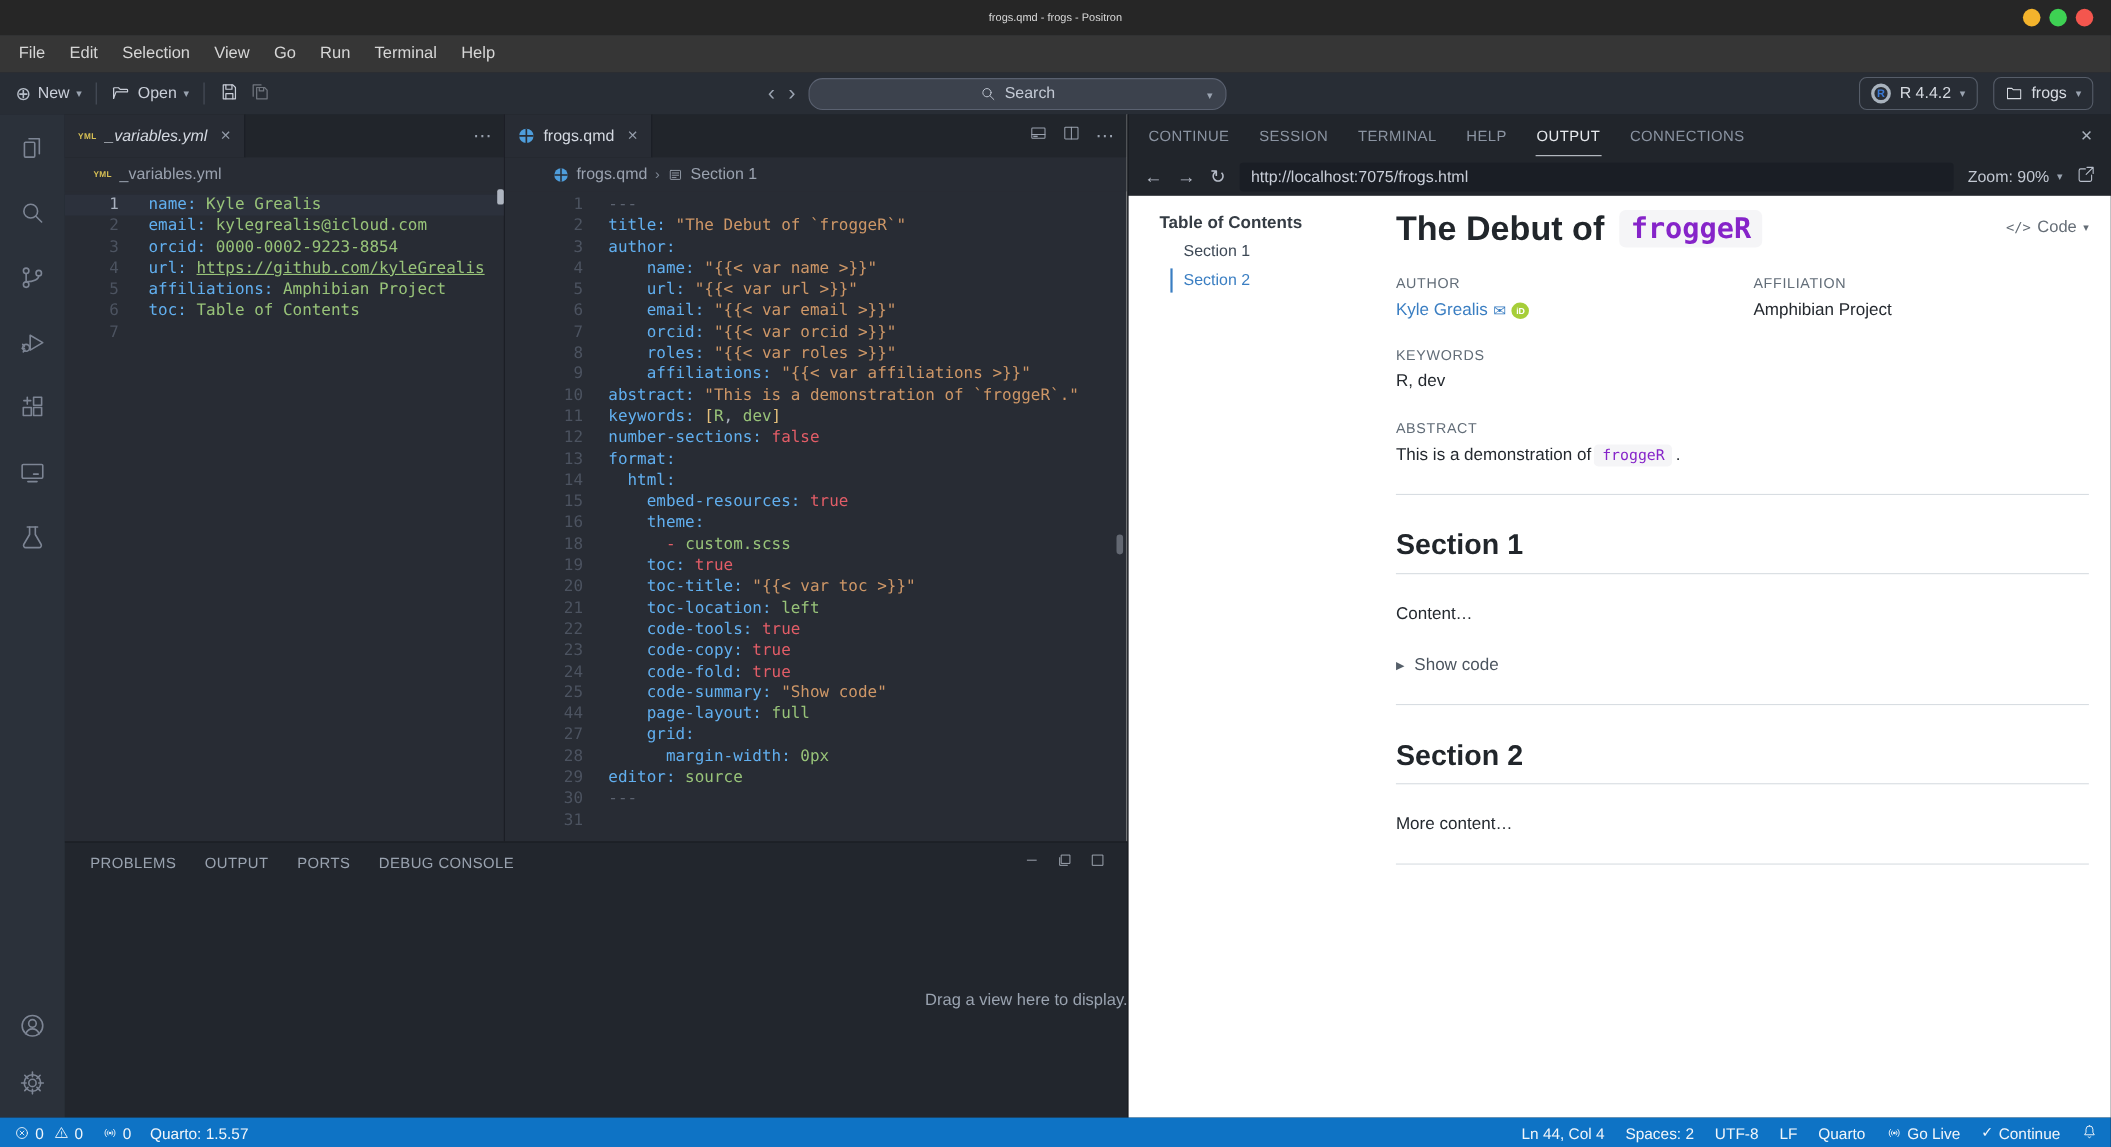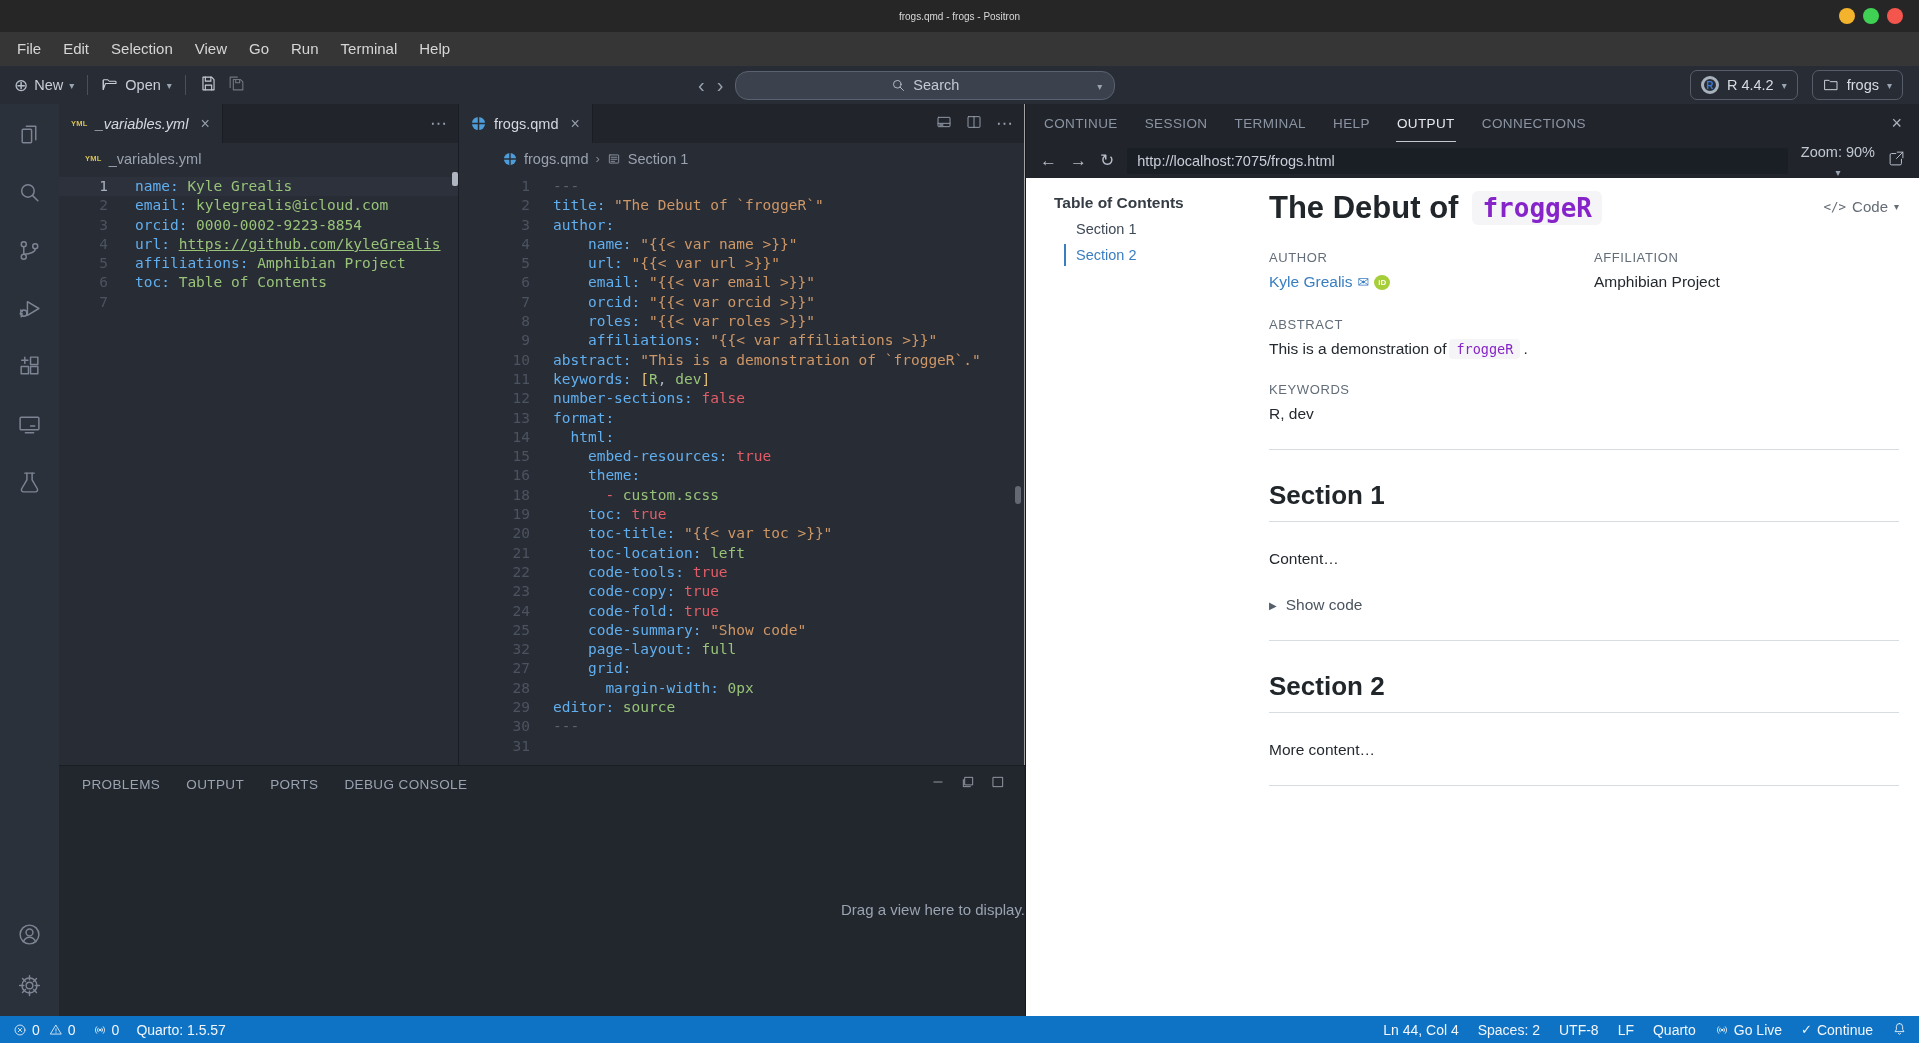--- a/index.html
+++ b/index.html
@@ -95,21 +95,21 @@
   .right-panel { position:absolute; left:1025px; top:0; width:894px; height:912px; background:#21252b;
                  border-left:1px solid #15181d; }
   .rp-tabs { position:relative; height:39px; display:flex; align-items:center; gap:25px; padding-left:17px; }
   .rp-tab { color:#8b94a2; font-size:13.5px; letter-spacing:.4px; padding:10px 1px; }
   .rp-tab.active { color:#e6e9ed; border-bottom:1px solid #c3c8cf; }
   .rp-close { position:absolute; right:17px; color:#aab2bd; font-size:18px; }
   .urlbar { height:35px; display:flex; align-items:center; gap:13px; padding:0 14px; color:#b9c0cc; }
   .url-nav { font-size:17px; color:#b6bcc8; }
   .url-input { flex:1; height:26px; background:#1a1e25; border-radius:3px; display:flex; align-items:center;
                padding:0 10px; color:#c9ced8; font-size:14.5px; }
-  .zoom-ctl { display:flex; align-items:center; gap:7px; font-size:14.5px; color:#c2c8d2;flex-direction:column; }
+  .zoom-ctl { display:flex; align-items:center; gap:7px; font-size:14.5px; color:#c2c8d2; }
 
   
   .viewer { position:absolute; top:74px; left:0; right:0; bottom:0; background:#ffffff; color:#24292f; }
   .v-toc { position:absolute; left:28px; top:16px; width:185px; }
   .v-toc-title { font-size:15.5px; font-weight:bold; color:#353c44; }
   .v-toc-items { margin-left:10px; margin-top:6px; }
   .toc-item { font-size:14.5px; color:#3e4956; padding:3px 0 3px 10px; border-left:2px solid transparent; margin-top:4px; }
   .toc-item.active { color:#3a7ec2; border-left-color:#3a7ec2; }
   .v-main { position:absolute; left:243px; top:12px; width:630px; }
   .v-header { display:flex; justify-content:space-between; align-items:flex-start; }
@@ -361,21 +361,21 @@
           <div class="code-line"><span class="ln">15</span><span class="code-text"><span class="tk-key">    embed-resources:</span><span class="tk-bool"> true</span></span></div>
           <div class="code-line"><span class="ln">16</span><span class="code-text"><span class="tk-key">    theme:</span></span></div>
           <div class="code-line"><span class="ln">18</span><span class="code-text"><span class="tk-plain">      </span><span class="tk-dash">- </span><span class="tk-val">custom.scss</span></span></div>
           <div class="code-line"><span class="ln">19</span><span class="code-text"><span class="tk-key">    toc:</span><span class="tk-bool"> true</span></span></div>
           <div class="code-line"><span class="ln">20</span><span class="code-text"><span class="tk-key">    toc-title:</span><span class="tk-str"> "{{&lt; var toc &gt;}}"</span></span></div>
           <div class="code-line"><span class="ln">21</span><span class="code-text"><span class="tk-key">    toc-location:</span><span class="tk-val"> left</span></span></div>
           <div class="code-line"><span class="ln">22</span><span class="code-text"><span class="tk-key">    code-tools:</span><span class="tk-bool"> true</span></span></div>
           <div class="code-line"><span class="ln">23</span><span class="code-text"><span class="tk-key">    code-copy:</span><span class="tk-bool"> true</span></span></div>
           <div class="code-line"><span class="ln">24</span><span class="code-text"><span class="tk-key">    code-fold:</span><span class="tk-bool"> true</span></span></div>
           <div class="code-line"><span class="ln">25</span><span class="code-text"><span class="tk-key">    code-summary:</span><span class="tk-str"> "Show code"</span></span></div>
-          <div class="code-line"><span class="ln">32</span><span class="code-text"><span class="tk-key">    page-layout:</span><span class="tk-val"> full</span></span></div>
+          <div class="code-line"><span class="ln">44</span><span class="code-text"><span class="tk-key">    page-layout:</span><span class="tk-val"> full</span></span></div>
           <div class="code-line"><span class="ln">27</span><span class="code-text"><span class="tk-key">    grid:</span></span></div>
           <div class="code-line"><span class="ln">28</span><span class="code-text"><span class="tk-key">      margin-width:</span><span class="tk-val"> 0px</span></span></div>
           <div class="code-line"><span class="ln">29</span><span class="code-text"><span class="tk-key">editor:</span><span class="tk-val"> source</span></span></div>
           <div class="code-line"><span class="ln">30</span><span class="code-text"><span class="tk-meta">---</span></span></div>
           <div class="code-line"><span class="ln">31</span><span class="code-text"></span></div>
         </div>
       <div class="scroll-mark"></div>
     </div>
 
     <div class="panel-bottom">
@@ -454,29 +454,29 @@
                 <span class="v-link">Kyle Grealis</span>
                 <span class="envelope">✉</span>
                 <span class="orcid-badge">iD</span>
               </div>
             </div>
             <div>
               <div class="v-label">AFFILIATION</div>
               <div class="v-value">Amphibian Project</div>
             </div>
           </div>
+          <div class="v-block" style="margin-top:24px">
+            <div class="v-label">KEYWORDS</div>
+            <div class="v-p" style="margin-top:8px">R, dev</div>
+          </div>
           <div class="v-block">
             <div class="v-label">ABSTRACT</div>
             <div class="v-p" style="margin-top:8px">
               <span>This is a demonstration of</span><span class="code-chip small">froggeR</span><span>.</span>
             </div>
-          </div>
-          <div class="v-block" style="margin-top:24px">
-            <div class="v-label">KEYWORDS</div>
-            <div class="v-p" style="margin-top:8px">R, dev</div>
           </div>
           <div class="v-hr"></div>
           <div id="viewer-sections">
               <div class="v-h2">Section 1</div>
               <div class="v-sec-p">Content…</div>
               <div class="v-details">
                 <span class="marker">▶</span>
                 <span>Show code</span>
               </div>
               <div class="v-hr"></div>

